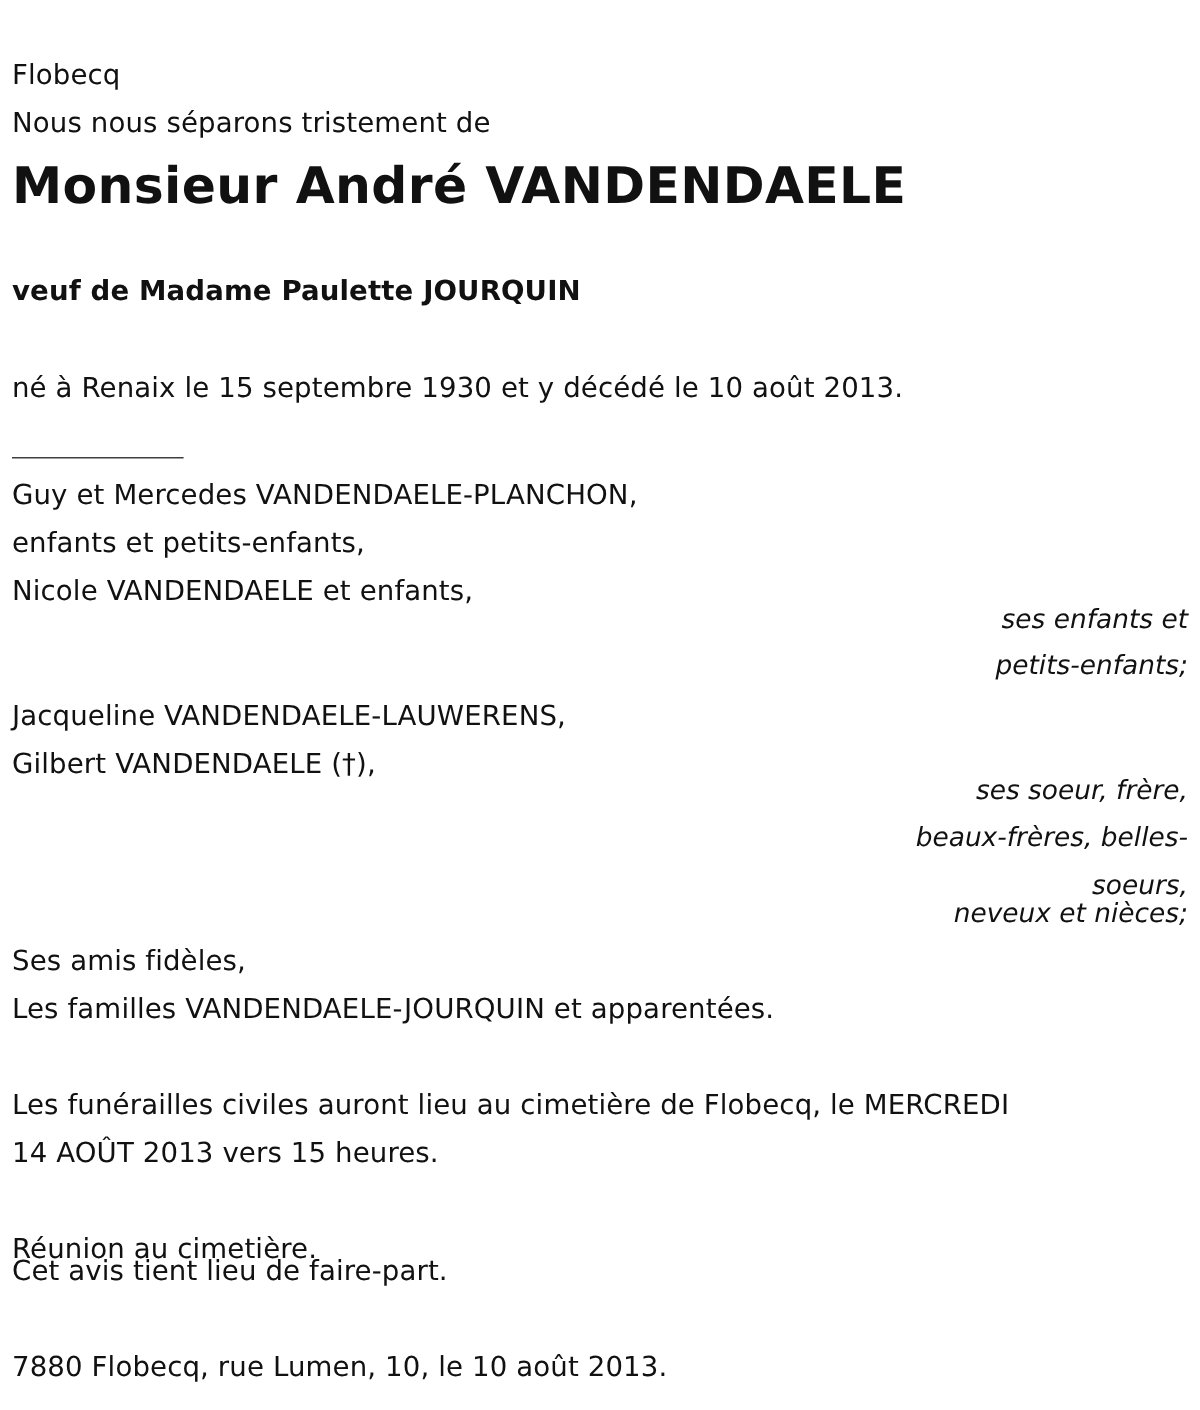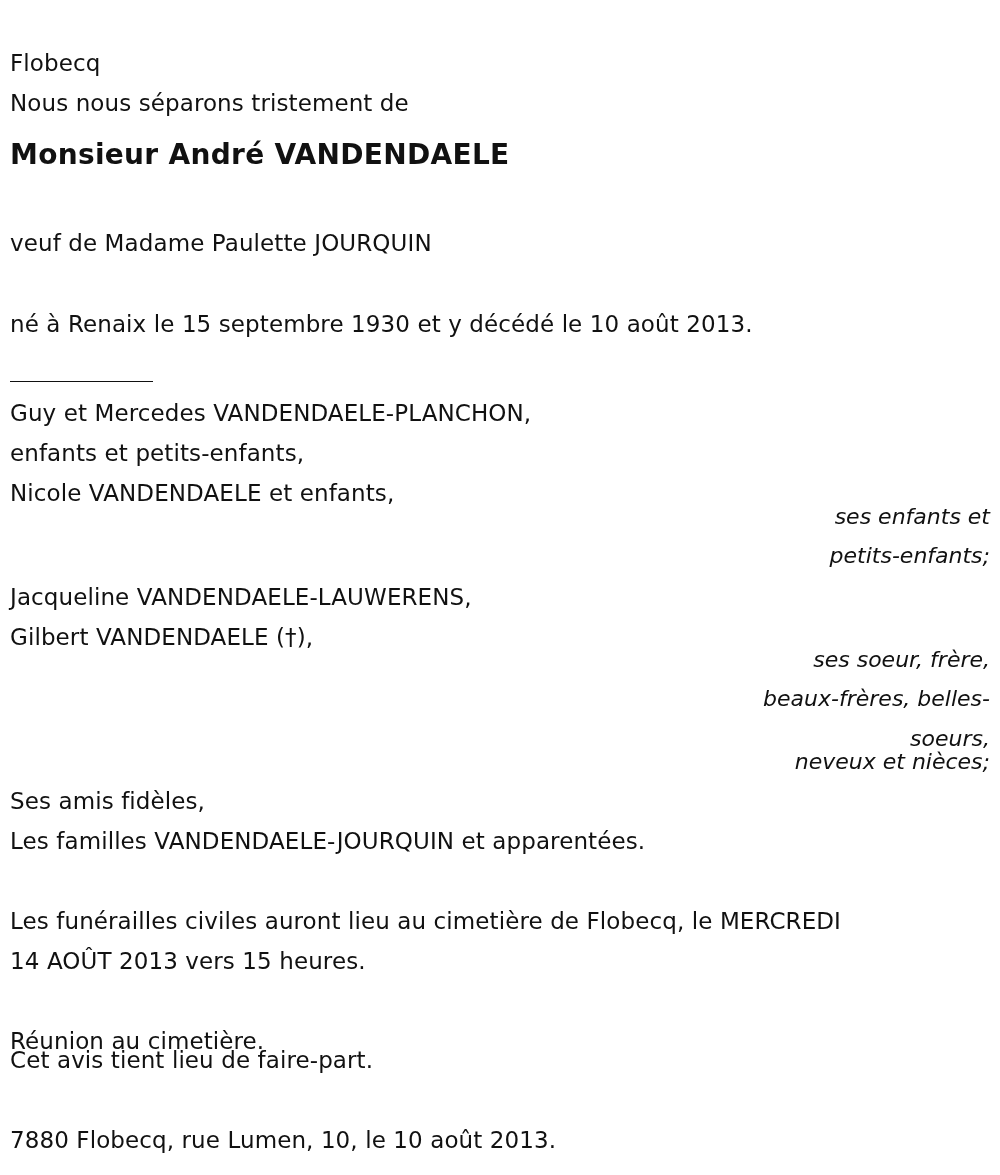--- a/index.html
+++ b/index.html
@@ -19,21 +19,21 @@
       position: absolute;
       left: 10px;
       font-size: 23px;
       line-height: 30px;
       white-space: nowrap;
       letter-spacing: 0.1px;
     }
     .title {
       position: absolute;
       left: 10px;
-      font-size: 28px;
+      font-size: 42px;
       line-height: 42px;
       font-weight: bold;
       white-space: nowrap;
       letter-spacing: 0.3px;
     }
     .right {
       position: absolute;
       right: 10px;
       font-size: 22px;
       line-height: 26px;
@@ -54,21 +54,21 @@
 </head>
 <body>
 
 <div>
 
   <div class="line" style="top:12px;margin-top:36px;">Flobecq</div>
   <div class="line" style="top:60px;margin-top:28px;">Nous nous séparons tristement de</div>
 
   <div class="title" style="top:134px;">Monsieur André VANDENDAELE</div>
 
-  <div class="line" style="top:228px;">veuf de Madame Paulette JOURQUIN</div>
+  <div class="line" style="top:228px;font-weight:bold;">veuf de Madame Paulette JOURQUIN</div>
   <div class="line" style="top:309px;">né à Renaix le 15 septembre 1930 et y décédé le 10 août 2013.</div>
 
   <div class="sep"></div>
 
   <div>
     <div class="line" style="top:398px;">Guy et Mercedes VANDENDAELE-PLANCHON,</div>
     <div class="line" style="top:438px;">enfants et petits-enfants,</div>
     <div class="line" style="top:478px;">Nicole VANDENDAELE et enfants,</div>
     <div class="right" style="top:504px;">ses enfants et</div>
     <div class="right" style="top:543px;">petits-enfants;</div>

